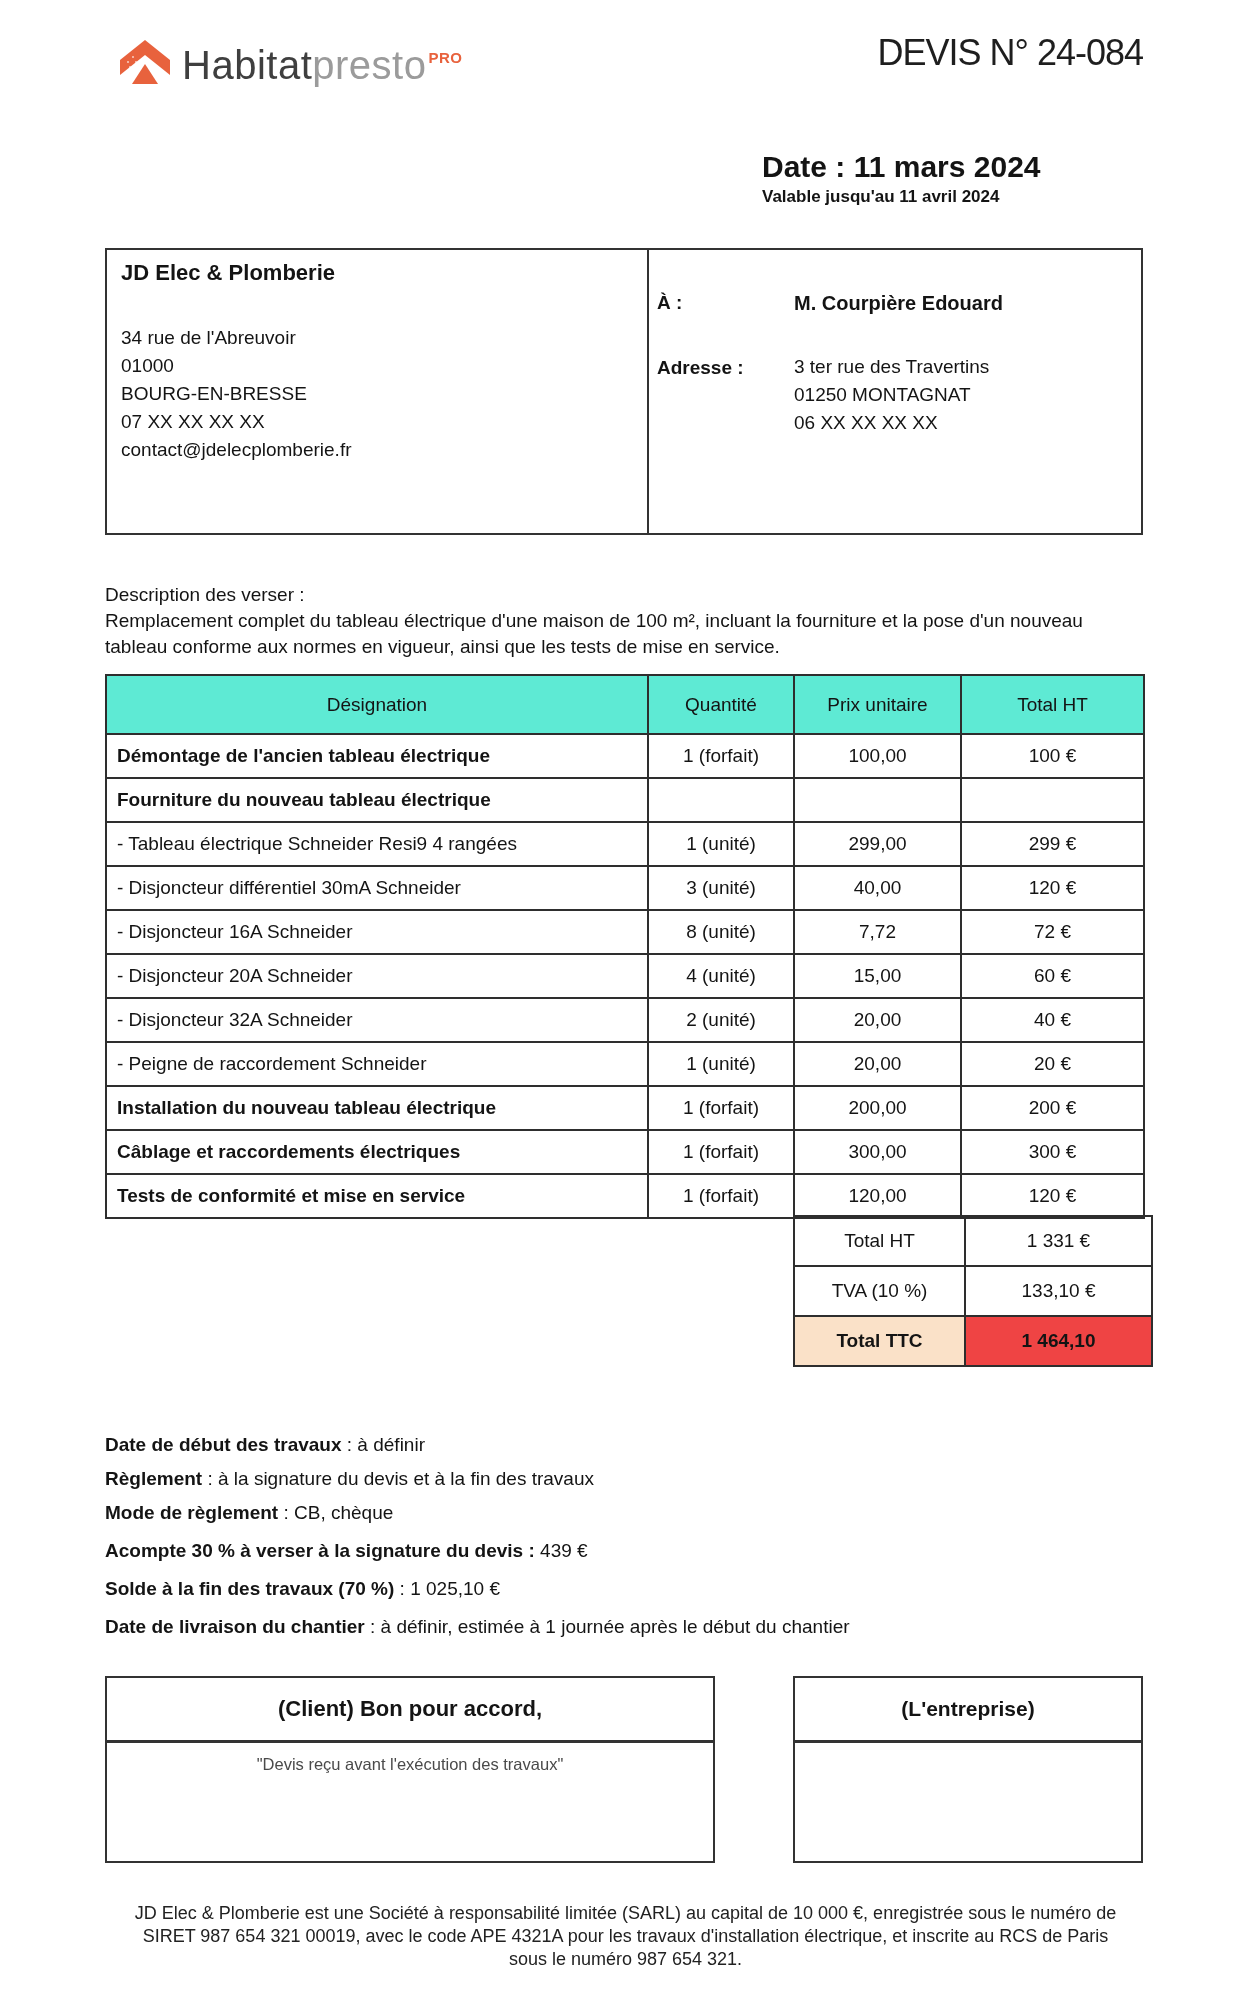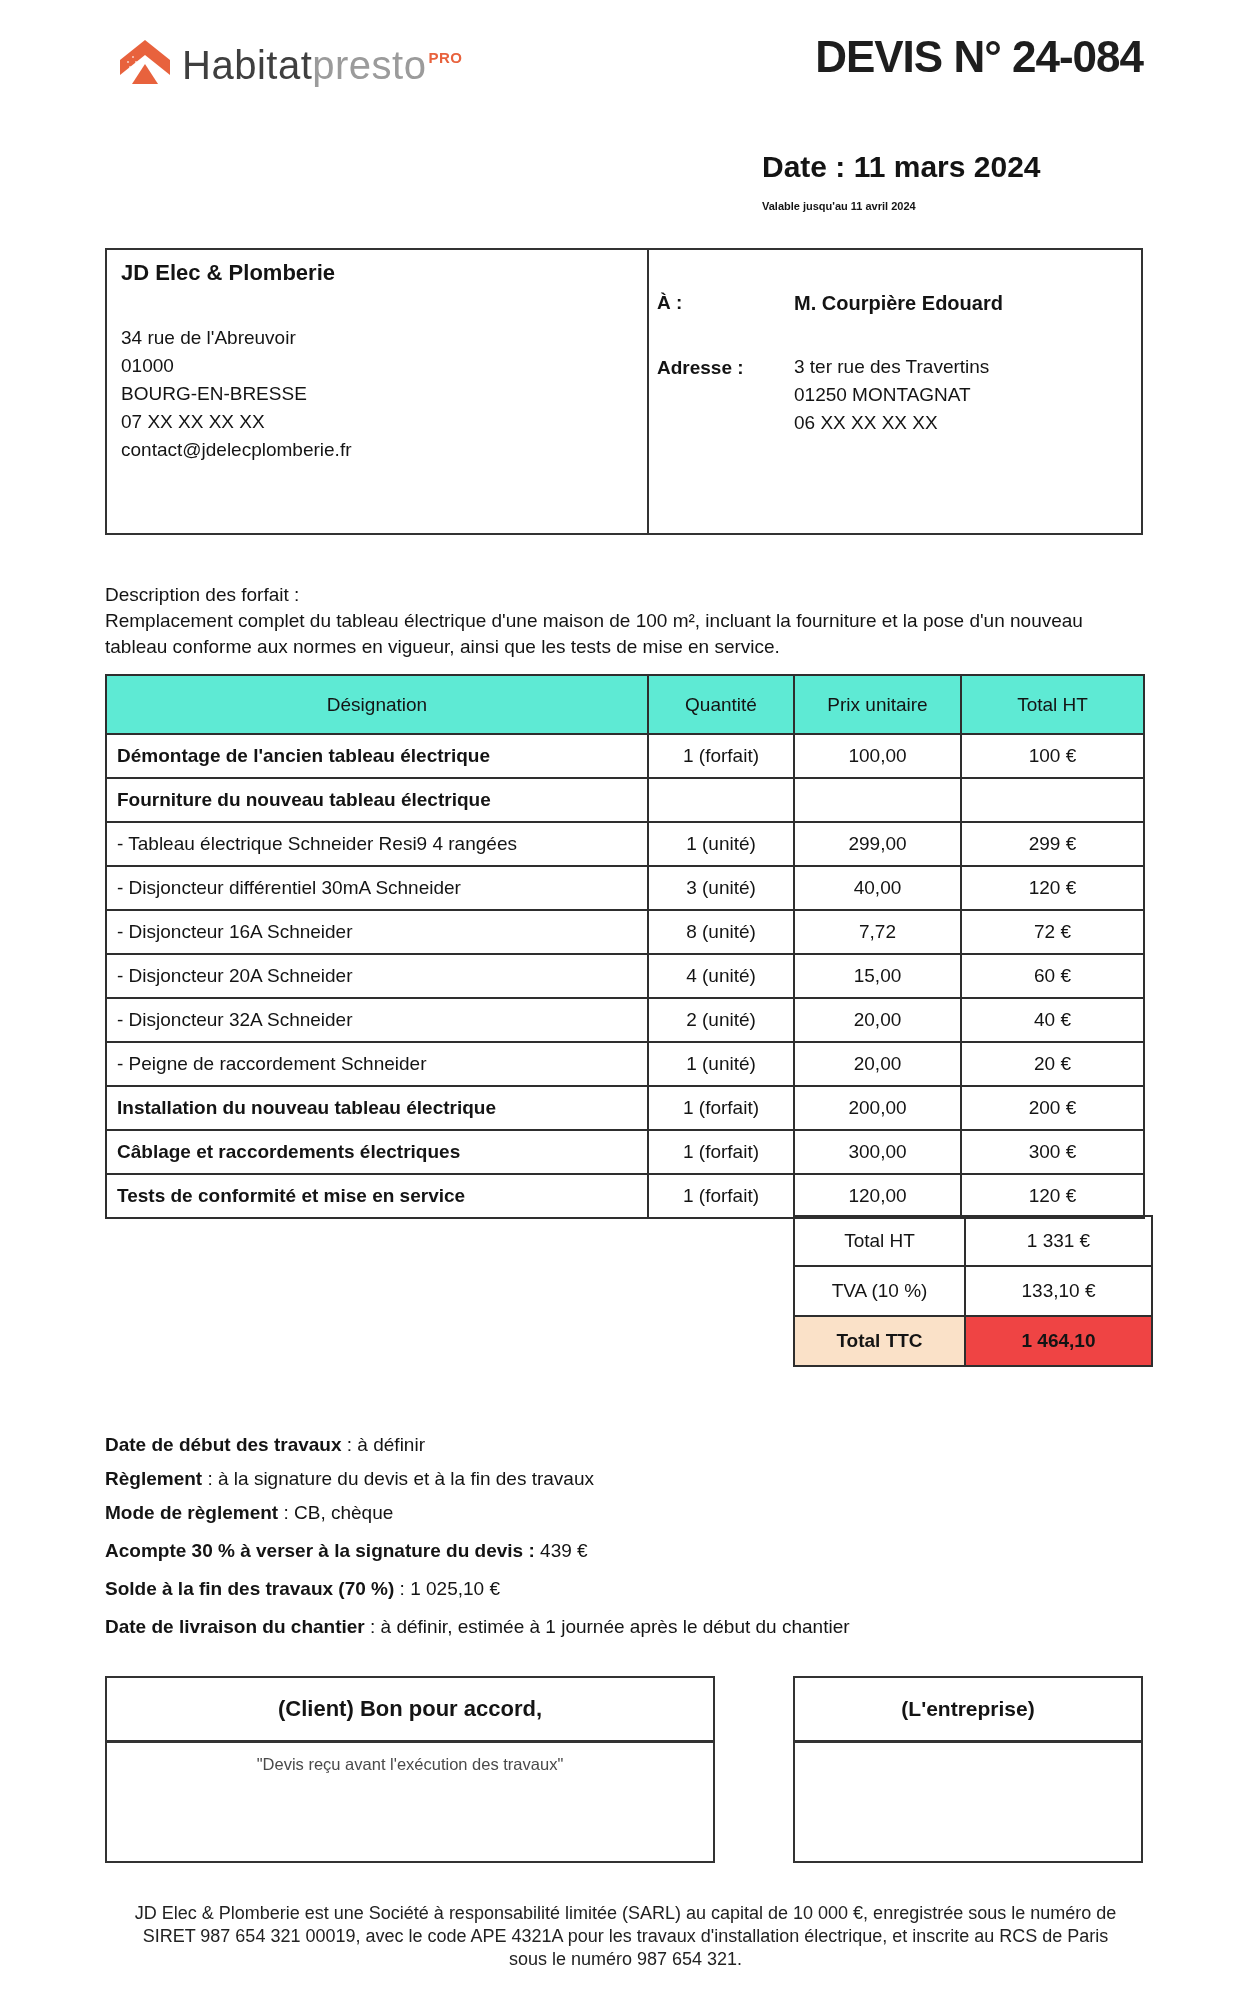--- a/index.html
+++ b/index.html
@@ -16,25 +16,25 @@
   .top {
     position:absolute; left:118px; right:108px; top:30px;
     display:flex; justify-content:space-between; align-items:flex-start;
   }
   .logo { display:flex; align-items:center; }
   .logo svg { margin-top:8px; }
   .logo-text { font-size:40px; letter-spacing:0.5px; margin-left:10px; line-height:48px; }
   .logo-habitat { color:#3f3f3f; }
   .logo-presto { color:#9b9b9b; }
   .logo-pro { font-size:15px; font-weight:bold; color:#e8623d; letter-spacing:0.5px; vertical-align:16px; margin-left:2px; }
-  .devis-no { font-size:44px; font-weight:bold; letter-spacing:-1px; color:#1e1e1e; margin-top:2px; }
+  .devis-no { font-size:36px; font-weight:normal; letter-spacing:-1px; color:#1e1e1e; margin-top:2px; }
 
   .date-block { position:absolute; left:762px; top:150px; }
   .date-main { font-size:30px; font-weight:bold; }
-  .date-valid { font-size:11px; font-weight:bold; margin-top:16px; }
+  .date-valid { font-size:17px; font-weight:bold; margin-top:3px; }
 
   
   .parties {
     position:absolute; left:105px; top:248px;
     width:1038px; height:287px;
     border:2px solid #333;
     box-sizing:border-box;
     display:flex;
   }
   .party-left {
@@ -134,21 +134,21 @@
         <div class="client-lines">
           <div>3 ter rue des Travertins</div>
           <div>01250 MONTAGNAT</div>
           <div>06 XX XX XX XX</div>
         </div>
       </div>
     </div>
   </div>
 
   <div class="description">
-    <div>Description des forfait :</div>
+    <div>Description des verser :</div>
     <div>Remplacement complet du tableau électrique d'une maison de 100 m², incluant la fourniture et la pose d'un nouveau tableau conforme aux normes en vigueur, ainsi que les tests de mise en service.</div>
   </div>
 
   <table class="t-main">
     <colgroup>
         <col class="col-desig">
         <col class="col-qty">
         <col class="col-pu">
         <col class="col-tot">
       </colgroup>

